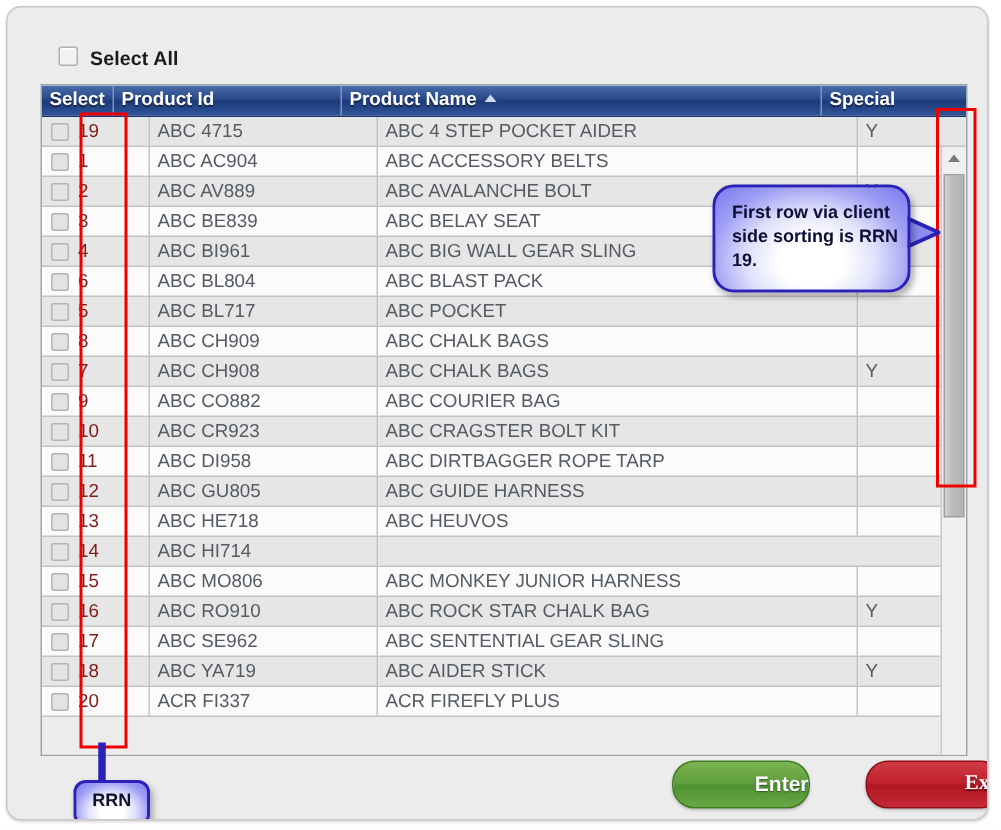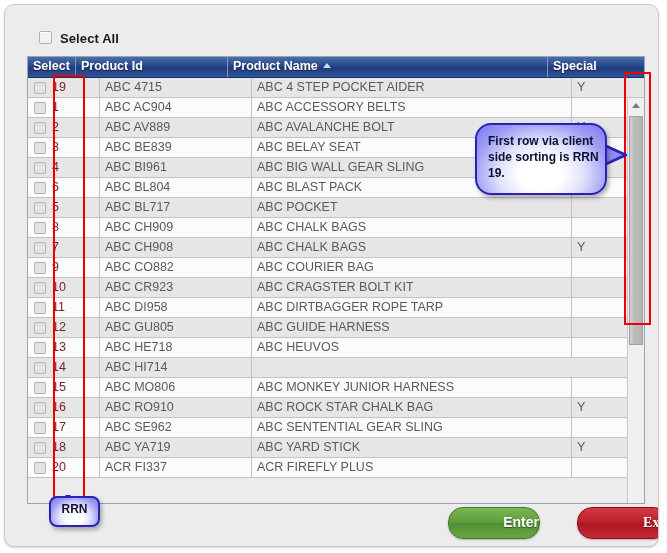--- a/index.html
+++ b/index.html
@@ -220,21 +220,20 @@
       radial-gradient(ellipse at 50% 72%, #ffffff 0%, #ffffff 24%, #dfe0fb 48%, #9e9ef4 74%, #7b79ef 100%);
     border: 2px solid #2a22b8;
     border-radius: 14px;
     box-shadow: 2px 3px 4px rgba(0,0,0,0.30);
   }
   #callout-sorting {
     left: 470px;
     top: 118px;
     width: 128px;
     height: 68px;
-    border-radius: 16px;
   }
   #callout-sorting .ctext {
     position: absolute;
     left: 11px;
     top: 8px;
     width: 112px;
     font-size: 12px;
     font-weight: bold;
     color: #0d0d35;
     line-height: 16px;
@@ -244,21 +243,21 @@
     position: absolute;
     z-index: 39;
     left: 590px;
     top: 133px;
     width: 32px;
     height: 34px;
   }
 
   #callout-rrn {
     left: 44px;
-    top: 491px;
+    top: 515px;
     width: 47px;
     height: 27px;
     border-radius: 8px;
   }
   #callout-rrn .ctext {
     position: absolute;
     left: 0; right: 0;
     top: 4px;
     text-align: center;
     font-size: 12px;
@@ -493,21 +492,21 @@
             <div class="cell c-prodid">ABC SE962</div>
             <div class="cell c-name">ABC SENTENTIAL GEAR SLING</div>
             <div class="cell c-special"></div>
           </div>
           <div class="grow odd">
             <div class="cell c-select">
               <span class="rowcheck"></span>
               <span class="rrn">18</span>
             </div>
             <div class="cell c-prodid">ABC YA719</div>
-            <div class="cell c-name">ABC YARD STICK</div>
+            <div class="cell c-name">ABC AIDER STICK</div>
             <div class="cell c-special">Y</div>
           </div>
           <div class="grow even">
             <div class="cell c-select">
               <span class="rowcheck"></span>
               <span class="rrn">20</span>
             </div>
             <div class="cell c-prodid">ACR FI337</div>
             <div class="cell c-name">ACR FIREFLY PLUS</div>
             <div class="cell c-special"></div>

